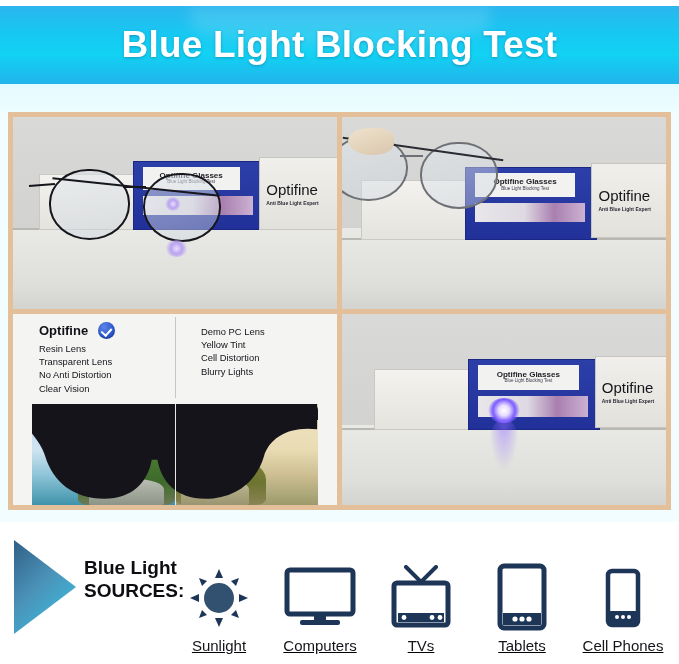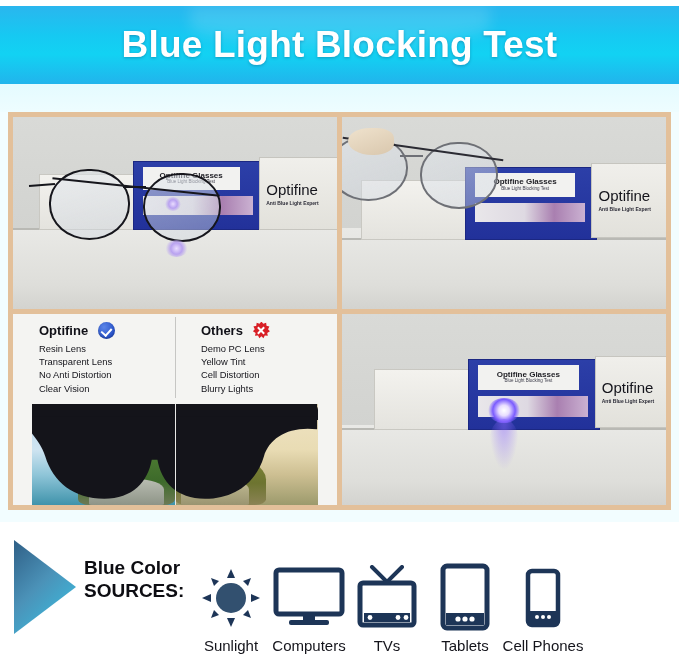--- a/index.html
+++ b/index.html
@@ -139,22 +139,22 @@
     position:absolute;left:0;top:522px;width:679px;height:142px;background:#ffffff;
   }
   .arrow-grad{
     position:absolute;left:14px;top:18px;width:62px;height:94px;
     background:linear-gradient(135deg,#2f5f86 0%,#4b92b8 45%,#37c6e8 100%);
     clip-path:polygon(0 0,100% 50%,0 100%);
   }
   .src-caption{position:absolute;left:84px;top:34px;color:#0d0d12;
     font-size:19px;font-weight:bold;line-height:1.22;}
   .icons{
-    position:absolute;left:192px;top:12px;width:482px;height:120px;
-    display:flex;align-items:flex-end;
+    position:absolute;left:180px;top:12px;width:482px;height:120px;
+    display:flex;align-items:flex-end;justify-content:space-between;text-decoration:underline;
   }
   .icon-cell{display:flex;flex-direction:column;align-items:center;width:78px;}
   .glyph{height:74px;display:flex;align-items:center;justify-content:center;position:relative;}
   .icon-label{font-size:15px;color:#14141b;margin-top:2px;white-space:nowrap;}
 </style>
 </head>
 <body>
 
 <div class="stage">
 
@@ -227,24 +227,20 @@
               <div class="badge badge-check"></div>
             </div>
             <div class="cmp-list">
               <div class="cmp-li">Resin Lens</div>
               <div class="cmp-li">Transparent Lens</div>
               <div class="cmp-li">No Anti Distortion</div>
               <div class="cmp-li">Clear Vision</div>
             </div>
           </div>
           <div class="cmp-col">
-            <div class="cmp-head">
-              <div class="cmp-title">Others</div>
-              <div class="badge badge-x"></div>
-            </div>
             <div class="cmp-list">
               <div class="cmp-li">Demo PC Lens</div>
               <div class="cmp-li">Yellow Tint</div>
               <div class="cmp-li">Cell Distortion</div>
               <div class="cmp-li">Blurry Lights</div>
             </div>
           </div>
           <div class="cmp-divider"></div>
         </div>
 
@@ -295,21 +291,21 @@
 
       <div class="uv uv-strong" style="left:45%;top:44%;width:10%;height:13%;"></div>
       <div class="uv-beam" style="left:45.5%;top:55%;width:9%;height:26%;"></div>
     </div>
 
   </div>
 
   <div class="sources">
     <div class="arrow-grad"></div>
     <div class="src-caption">
-      <div>Blue Color</div>
+      <div>Blue Light</div>
       <div>SOURCES:</div>
     </div>
 
     <div class="icons">
 
       <div class="icon-cell">
         <div class="glyph">
           <svg width="62" height="62" viewBox="0 0 62 62">
             <circle cx="31" cy="31" r="15" fill="#32506f"></circle>
             <g fill="#1d3557">

